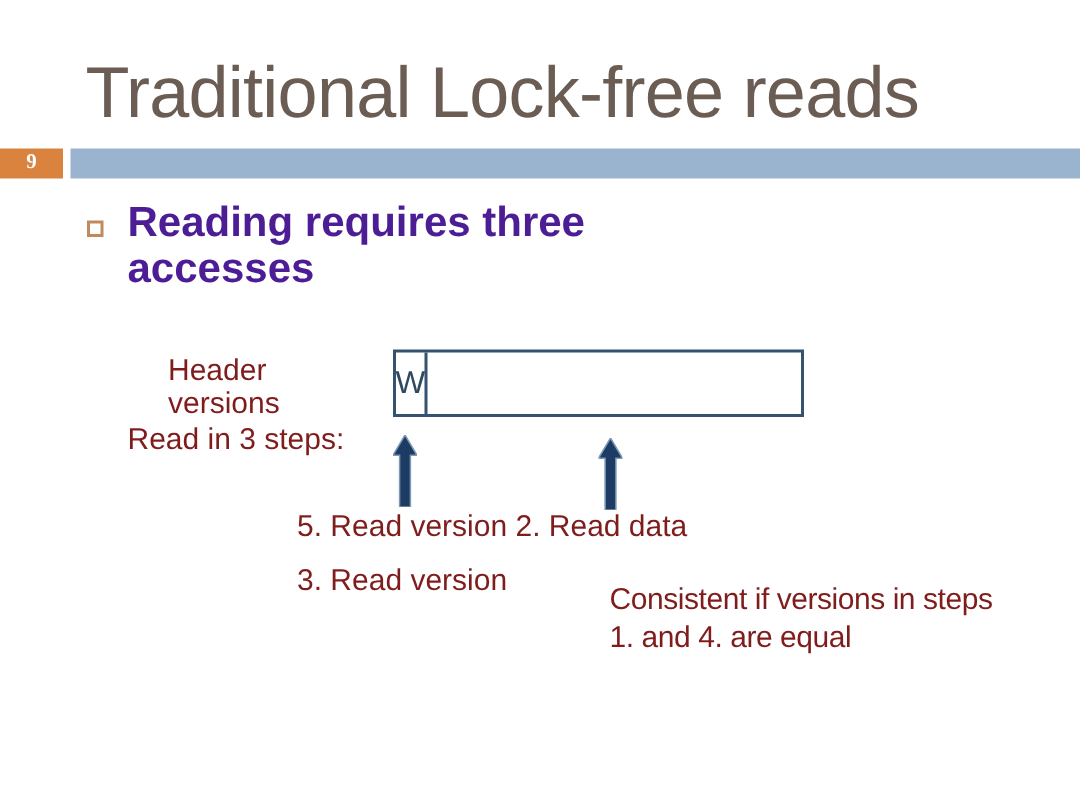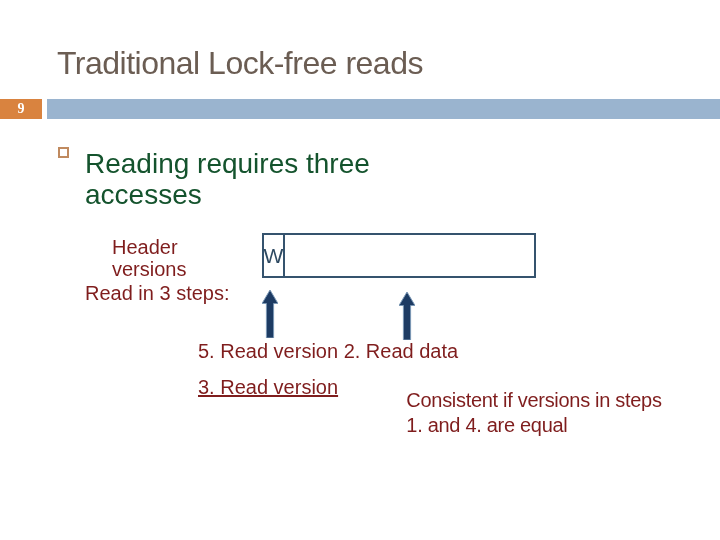--- a/index.html
+++ b/index.html
@@ -6,21 +6,21 @@
   .slide{
     position:relative;
     width:720px;height:540px;
     background:#ffffff;
     overflow:hidden;
     font-family:"Liberation Sans",sans-serif;
   }
   
   .title{
     position:absolute;left:57px;top:42px;
-    font-size:32px;line-height:42px;
+    font-size:48px;line-height:42px;
     color:#6b5d53;
     white-space:nowrap;
     letter-spacing:-0.5px;
   }
   
   .page-box{
     position:absolute;left:0;top:99px;
     width:42px;height:20px;
     background:#d9833f;
     color:#ffffff;
@@ -35,24 +35,25 @@
   }
   
   .bullet-square{
     position:absolute;left:58px;top:147px;
     width:11px;height:11px;
     box-sizing:border-box;
     border:2px solid #c08a5f;
     background:#ffffff;
   }
   .bullet-text{
-    position:absolute;left:85px;top:148px;
+    position:absolute;left:85px;top:132px;
     width:310px;
     font-size:28px;line-height:31px;
-    color:#14532d;
+    color:#4c1d95;
+    font-weight:bold;
   }
   
   .dg{
     position:absolute;
     color:#7f1d1d;
     font-size:20px;line-height:24px;
     white-space:nowrap;
   }
   .header-label{left:112px;top:236px;line-height:22px;}
   .mem-box{
@@ -68,21 +69,21 @@
     box-sizing:border-box;
     border-right:2px solid #35536e;
     display:flex;align-items:center;justify-content:center;
     font-size:21px;color:#2e4a62;
   }
   .read-steps{left:85px;top:281px;}
   .arrow{position:absolute;width:16px;height:48px;}
   .arrow-1{left:262px;top:290px;}
   .arrow-2{left:399px;top:292px;}
   .steps-line1{left:198px;top:339px;}
-  .steps-line2{left:198px;top:375px;text-decoration:underline;}
+  .steps-line2{left:198px;top:375px;}
   .consistent{
     left:534px;top:388px;
     transform:translateX(-50%);
     text-align:left;line-height:25px;
     letter-spacing:-0.3px;
   }
 </style>
 </head>
 <body>
 

